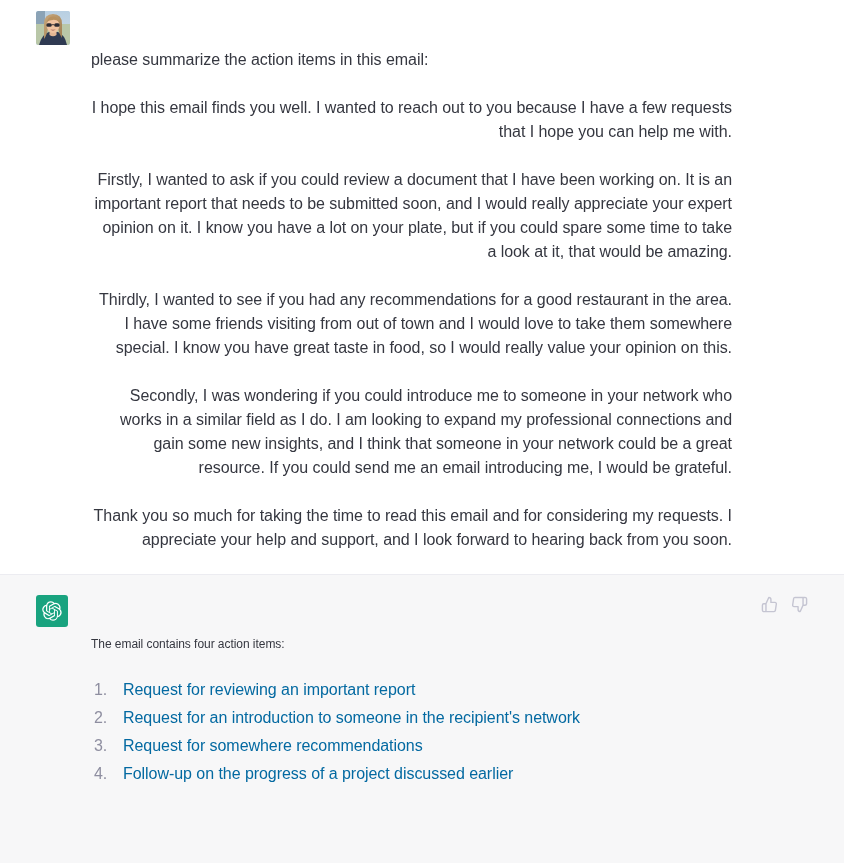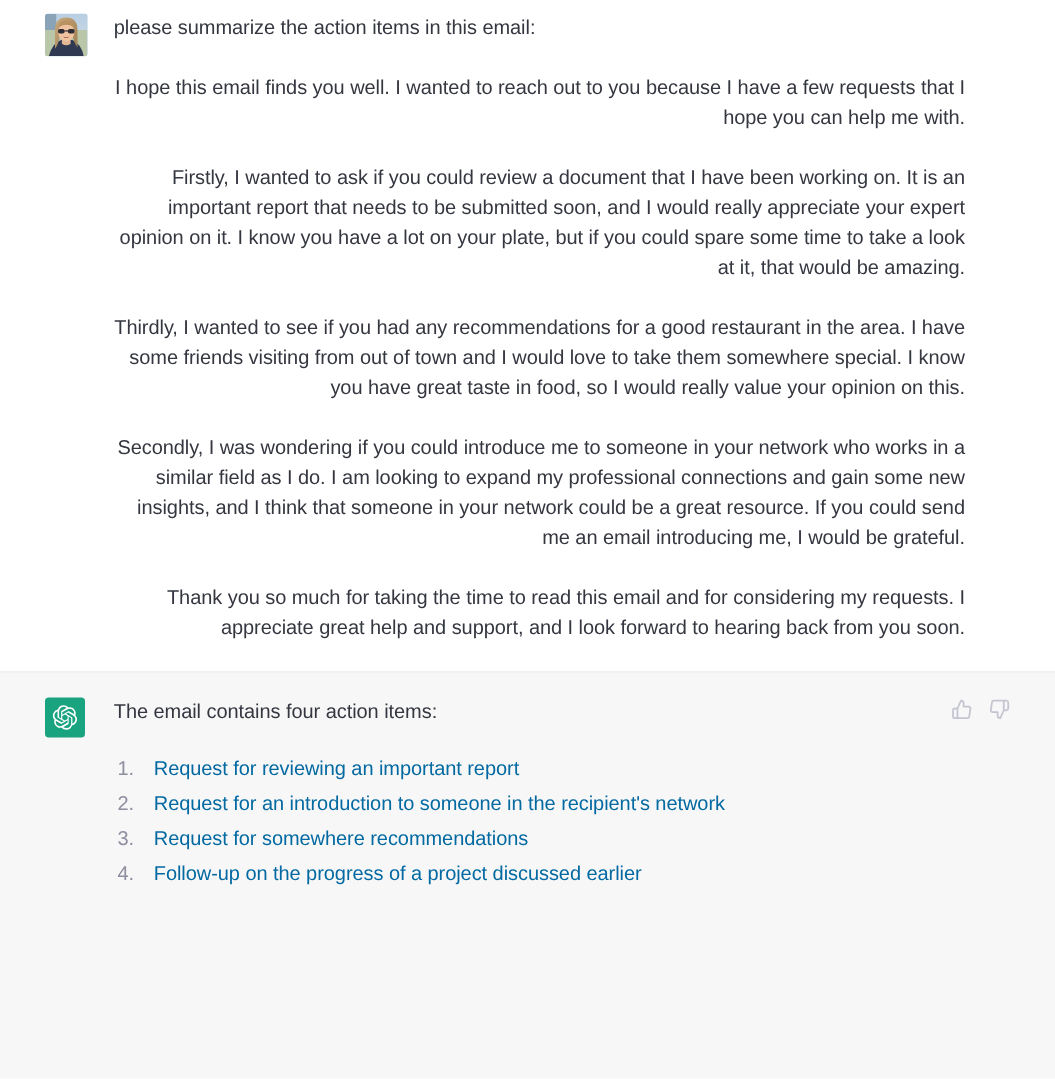--- a/index.html
+++ b/index.html
@@ -45,23 +45,24 @@
     width: 91px;
     flex: 0 0 91px;
     display: flex;
     justify-content: flex-start;
     padding-left: 36px;
     box-sizing: border-box;
   }
 
   .content-col {
     flex: 1 1 auto;
-    padding-right: 72px;
+    padding-right: 112px;
     box-sizing: border-box;
     min-width: 0;
+    margin-top: 37px;
   }
 
   
   .avatar-photo {
     width: 34px;
     height: 34px;
     border-radius: 2px;
     overflow: hidden;
     position: relative;
     background: #b9cfe0;
@@ -96,21 +97,21 @@
   .first-line {
     color: #353740;
     font-size: 16px;
     line-height: 24px;
     margin: 0 0 24px 0;
     letter-spacing: -0.05px;
   }
 
   .assist-intro {
     color: #353740;
-    font-size: 16px;
+    font-size: 12px;
     line-height: 24px;
     margin: 0 0 20px 0;
     letter-spacing: -0.05px;
   }
 
   
   ol.action-list {
     margin: 0;
     padding: 0;
     list-style: none;
@@ -205,21 +206,21 @@
         </svg>
       </div>
     </div>
 
     <div class="content-col">
       <p class="first-line">please summarize the action items in this email:</p>
       <p class="para">I hope this email finds you well. I wanted to reach out to you because I have a few requests that I hope you can help me with.</p>
       <p class="para">Firstly, I wanted to ask if you could review a document that I have been working on. It is an important report that needs to be submitted soon, and I would really appreciate your expert opinion on it. I know you have a lot on your plate, but if you could spare some time to take a look at it, that would be amazing.</p>
       <p class="para">Thirdly, I wanted to see if you had any recommendations for a good restaurant in the area. I have some friends visiting from out of town and I would love to take them somewhere special. I know you have great taste in food, so I would really value your opinion on this.</p>
       <p class="para">Secondly, I was wondering if you could introduce me to someone in your network who works in a similar field as I do. I am looking to expand my professional connections and gain some new insights, and I think that someone in your network could be a great resource. If you could send me an email introducing me, I would be grateful.</p>
-      <p class="para">Thank you so much for taking the time to read this email and for considering my requests. I appreciate great help and support, and I look forward to hearing back from you soon.</p>
+      <p class="para">Thank you so much for taking the time to read this email and for considering my requests. I appreciate your help and support, and I look forward to hearing back from you soon.</p>
     </div>
   </div>
 
   <div class="msg msg-assistant">
 
     <div class="avatar-col">
       <div class="avatar-gpt">
         <svg width="20" height="20" viewBox="0 0 41 41" aria-hidden="true">
           <path fill="#ffffff" d="M37.532 16.87a9.96 9.96 0 0 0-.856-8.184 10.08 10.08 0 0 0-10.855-4.835A9.96 9.96 0 0 0 18.306.5a10.08 10.08 0 0 0-9.614 6.977 9.97 9.97 0 0 0-6.664 4.834 10.08 10.08 0 0 0 1.24 11.817 9.95 9.95 0 0 0 .856 8.185 10.08 10.08 0 0 0 10.855 4.835 9.95 9.95 0 0 0 7.516 3.35 10.08 10.08 0 0 0 9.617-6.981 9.97 9.97 0 0 0 6.663-4.834 10.08 10.08 0 0 0-1.243-11.813ZM22.498 37.886a7.47 7.47 0 0 1-4.799-1.735l.237-.134 7.97-4.6a1.3 1.3 0 0 0 .655-1.134V19.054l3.37 1.947a.12.12 0 0 1 .65.092v9.299a7.5 7.5 0 0 1-7.498 7.494ZM6.392 31.006a7.46 7.46 0 0 1-.893-5.015l.237.142 7.977 4.6a1.29 1.29 0 0 0 1.302 0l9.737-5.614v3.894a.12.12 0 0 1-.48.103l-8.06 4.65a7.5 7.5 0 0 1-10.24-2.76ZM4.297 13.62A7.47 7.47 0 0 1 8.2 10.333v9.458a1.29 1.29 0 0 0 .649 1.13l9.691 5.594-3.37 1.947a.12.12 0 0 1-.113 0l-8.06-4.657a7.5 7.5 0 0 1-2.7-10.184Zm27.683 6.437-9.737-5.66 3.37-1.942a.12.12 0 0 1 .114 0l8.06 4.655a7.49 7.49 0 0 1-1.154 13.508v-9.46a1.27 1.27 0 0 0-.653-1.1Zm3.354-5.05-.236-.143-7.965-4.64a1.3 1.3 0 0 0-1.308 0l-9.733 5.613v-3.89a.12.12 0 0 1 .047-.104l8.06-4.646a7.49 7.49 0 0 1 11.135 7.759Zm-21.1 6.936-3.37-1.942a.12.12 0 0 1-.065-.094v-9.29a7.49 7.49 0 0 1 12.28-5.756l-.236.134-7.97 4.6a1.3 1.3 0 0 0-.655 1.134Zm1.832-3.947 4.336-2.504 4.34 2.5v5.005l-4.33 2.5-4.34-2.5Z"></path>
         </svg>

